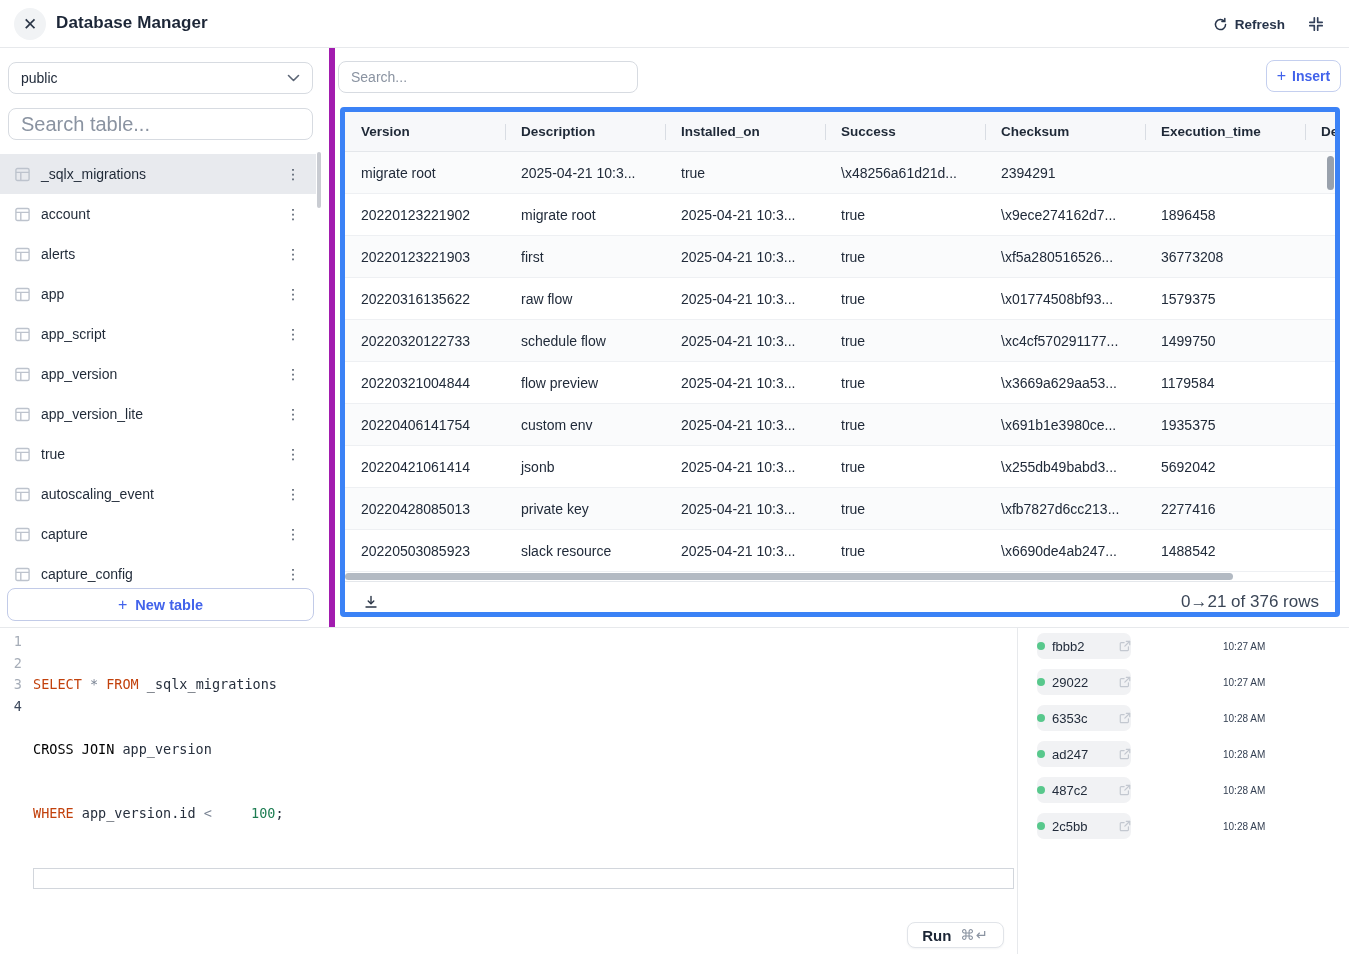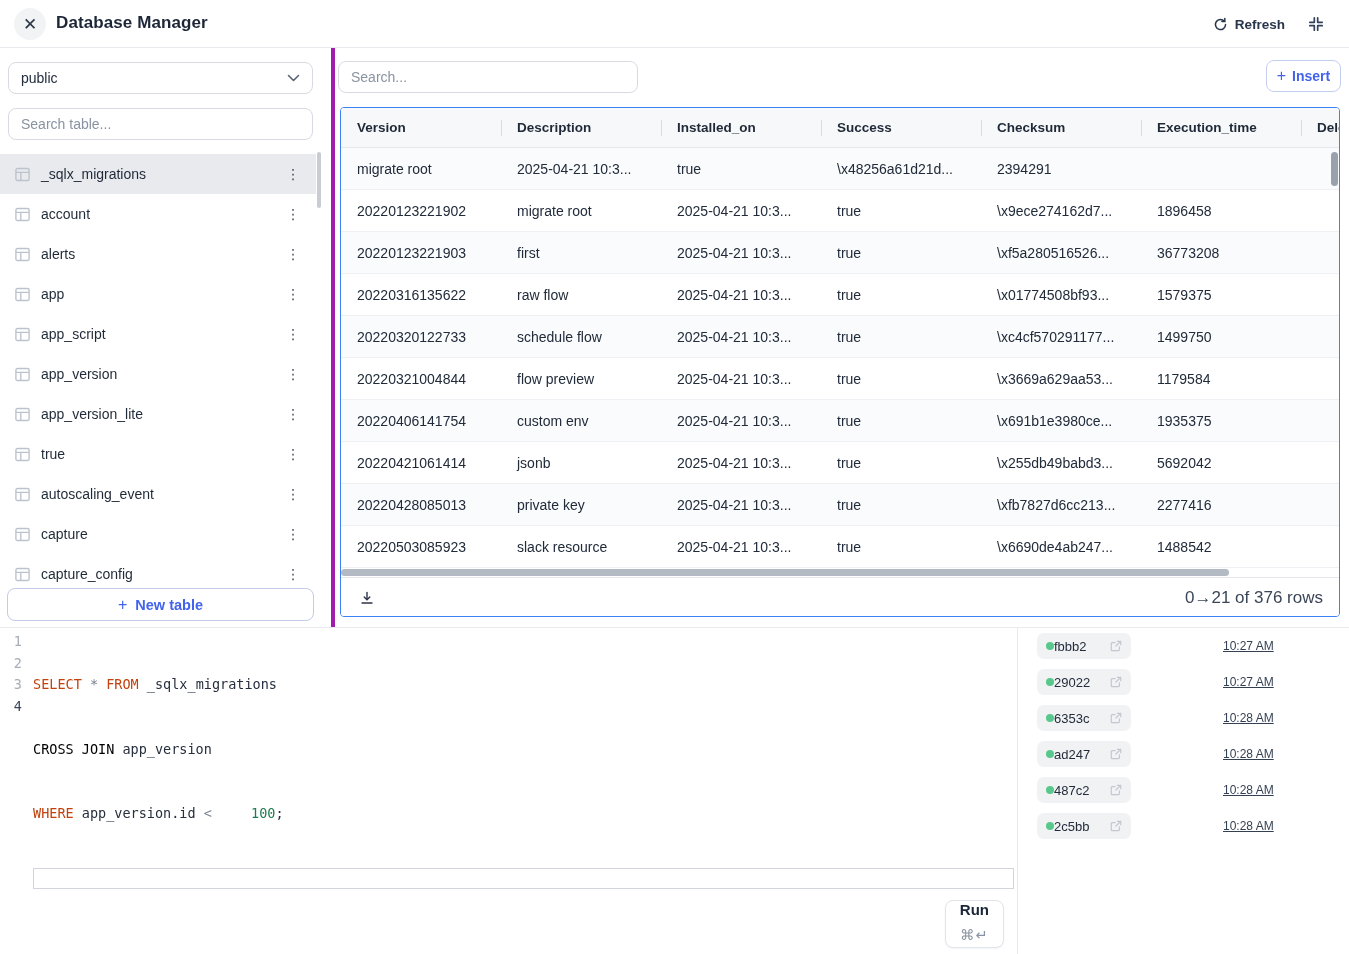--- a/index.html
+++ b/index.html
@@ -7,39 +7,39 @@
 
   
   .header { position:absolute; left:0; top:0; width:1349px; height:48px; border-bottom:1px solid #e7e9ec; background:#fff; }
   .close-btn { position:absolute; left:14px; top:8px; width:32px; height:32px; border-radius:50%; background:#f1f3f5; border:none; display:flex; align-items:center; justify-content:center; font-size:17px; color:#2b3647; cursor:pointer; }
   .app-title { position:absolute; left:56px; top:13px; font-size:17px; font-weight:700; color:#1c2637; letter-spacing:.1px; }
   .refresh-btn { position:absolute; right:64px; top:12px; height:24px; display:flex; align-items:center; gap:7px; background:none; border:none; font-family:inherit; font-size:13.5px; font-weight:600; color:#27344a; cursor:pointer; }
   .collapse-btn { position:absolute; right:22px; top:14px; width:20px; height:20px; background:none; border:none; cursor:pointer; padding:0; }
 
   
   .mid { position:absolute; left:0; top:48px; width:1349px; height:579px; }
-  .sidebar { position:absolute; left:0; top:0; width:335px; height:579px; border-right:4px solid #a21caf; background:#fff; }
+  .sidebar { position:absolute; left:0; top:0; width:335px; height:579px; border-right:6px solid #a21caf; background:#fff; }
   .schema-select { position:absolute; left:8px; top:14px; width:305px; height:32px; border:1px solid #d7dbe1; border-radius:8px; background:#fff; display:flex; align-items:center; padding:0 12px; font-size:14px; color:#222c3b; cursor:pointer; }
   .schema-select .chev { margin-left:auto; }
-  .tbl-search { position:absolute; left:8px; top:60px; width:305px; height:32px; border:1px solid #d7dbe1; border-radius:8px; padding:0 12px; font-family:inherit; font-size:14px; color:#222c3b; outline:none; }
+  .tbl-search { position:absolute; left:8px; top:60px; width:305px; height:32px; border:1px solid #d7dbe1; border-radius:8px; padding:0 12px; font-family:inherit; font-size:20px; color:#222c3b; outline:none; }
   .tbl-search::placeholder, .main-search::placeholder { color:#8a93a1; }
   .table-list { position:absolute; left:0; top:106px; width:316px; height:434px; overflow:hidden; }
   .table-item { height:40px; display:flex; align-items:center; padding:0 12px 0 14px; gap:10px; font-size:14px; color:#1f2937; cursor:pointer; }
   .table-item.selected { background:#e8eaee; }
   .table-item .kebab { margin-left:auto; color:#3f4a5a; font-size:14px; letter-spacing:0; line-height:1; padding:2px 4px; cursor:pointer; }
   .side-scrollbar { position:absolute; left:317px; top:104px; width:4px; height:56px; border-radius:2px; background:#c9ccd2; }
   .new-table-btn { position:absolute; left:7px; top:540px; width:307px; height:33px; border:1px solid #c2cbe8; border-radius:8px; background:#fff; display:flex; align-items:center; justify-content:center; gap:8px; font-family:inherit; font-size:14.5px; font-weight:600; color:#4263eb; cursor:pointer; }
   .plus { font-size:16px; font-weight:400; line-height:1; }
 
   .main { position:absolute; left:335px; top:0; width:1014px; height:579px; }
   .main-search { position:absolute; left:3px; top:13px; width:300px; height:32px; border:1px solid #d7dbe1; border-radius:8px; padding:0 12px; font-family:inherit; font-size:14px; outline:none; }
   .insert-btn { position:absolute; right:8px; top:12px; width:75px; height:32px; border:1px solid #c4cfef; border-radius:8px; background:#fff; display:flex; align-items:center; justify-content:center; gap:6px; font-family:inherit; font-size:14px; font-weight:600; color:#4263eb; cursor:pointer; }
 
   
-  .grid-wrap { position:absolute; left:5px; top:59px; width:1000px; height:510px; border:1px solid #3b82f6; border-radius:4px; background:#fff; overflow:hidden; }
+  .grid-wrap { position:absolute; left:5px; top:59px; width:1000px; height:510px; border:5px solid #3b82f6; border-radius:4px; background:#fff; overflow:hidden; }
   .grid-head { display:grid; grid-template-columns:repeat(7,160px); height:40px; background:#f7f8fa; border-bottom:1px solid #e4e7eb; width:1120px; }
   .th { position:relative; display:flex; align-items:center; padding-left:16px; font-size:13.5px; font-weight:700; color:#1f2937; }
   .th:not(:first-child)::before { content:""; position:absolute; left:0; top:12px; width:1px; height:16px; background:#d9dde3; }
   .grid-row { display:grid; grid-template-columns:repeat(7,160px); height:42px; border-bottom:1px solid #eef0f3; width:1120px; background:#fff; }
   .grid-row:nth-child(even) { background:#fafbfc; }
   .td { display:flex; align-items:center; padding-left:16px; font-size:14px; color:#212b3a; white-space:nowrap; overflow:hidden; }
   .v-scroll { position:absolute; right:1px; top:44px; width:7px; height:34px; border-radius:4px; background:#99a1ac; }
   .h-scroll-zone { position:absolute; left:0; top:460px; width:100%; height:9px; }
   .h-scroll { position:absolute; left:0; top:1px; width:888px; height:7px; border-radius:4px; background:#b3bac3; }
   .grid-foot { position:absolute; left:0; top:469px; width:100%; height:41px; border-top:1px solid #e4e7eb; background:#fff; display:flex; align-items:center; padding:0 16px; }
@@ -52,30 +52,30 @@
   .code-area { position:absolute; left:0; top:3px; right:0; font-family:"DejaVu Sans Mono", monospace; font-size:13.5px; line-height:21.5px; display:flex; }
   .gutter { width:30px; text-align:right; padding-right:8px; color:#a6adb8; user-select:none; }
   .gutter .active-num { color:#3c485c; }
   .code-lines { flex:1; padding-left:3px; white-space:pre; color:#262f3d; }
   .code-line { height:21.5px; }
   .code-line.active { border:1px solid #d2d6dc; margin-right:3px; }
   .tok-kw { color:#c2410c; }
   .tok-kw2 { color:#000000; }
   .tok-op { color:#7a8494; }
   .tok-num { color:#1d7d52;margin-left:31px; }
-  .run-btn { position:absolute; right:13px; bottom:7px; height:48px; padding:0 14px; border:1px solid #e1e4e9; border-radius:8px; background:#fff; box-shadow:0 1px 2px rgba(20,30,50,.05); display:flex; align-items:center; gap:9px; cursor:pointer; font-family:inherit;flex-direction:column; }
+  .run-btn { position:absolute; right:13px; bottom:7px; height:26px; padding:0 14px; border:1px solid #e1e4e9; border-radius:8px; background:#fff; box-shadow:0 1px 2px rgba(20,30,50,.05); display:flex; align-items:center; gap:9px; cursor:pointer; font-family:inherit; }
   .run-label { font-size:15px; font-weight:700; color:#1b2535; }
   .run-kbd { font-size:14.5px; color:#8a93a1; letter-spacing:1px; }
 
   .history { position:absolute; left:1018px; top:0; width:331px; height:327px; }
   .hist-row { position:relative; height:36px; }
-  .hist-pill { position:absolute; left:19px; top:5px; width:94px; height:26px; background:#f1f2f4; border-radius:7px; display:flex; align-items:center; padding:0 9px; cursor:pointer; }
+  .hist-pill { position:absolute; left:19px; top:5px; width:94px; height:26px; background:#f1f2f4; border-radius:7px; display:flex; align-items:center; padding:0 0; gap:7px; cursor:pointer; }
   .dot { width:8px; height:8px; border-radius:50%; background:#58c88c; flex:none; }
   .hist-id { font-size:13px; color:#222c3b; }
-  .hist-time { position:absolute; left:205px; top:0; height:36px; display:flex; align-items:center; font-size:12px; color:#333f52;text-decoration:underline; }
+  .hist-time { position:absolute; left:205px; top:0; height:36px; display:flex; align-items:center; font-size:10px; color:#333f52; }
   .ext-icon { margin-left:auto; display:flex; }
 
   svg { display:block; }
 </style>
 </head>
 <body>
 
 <div class="header">
   <button class="close-btn">
       <span>✕</span>

